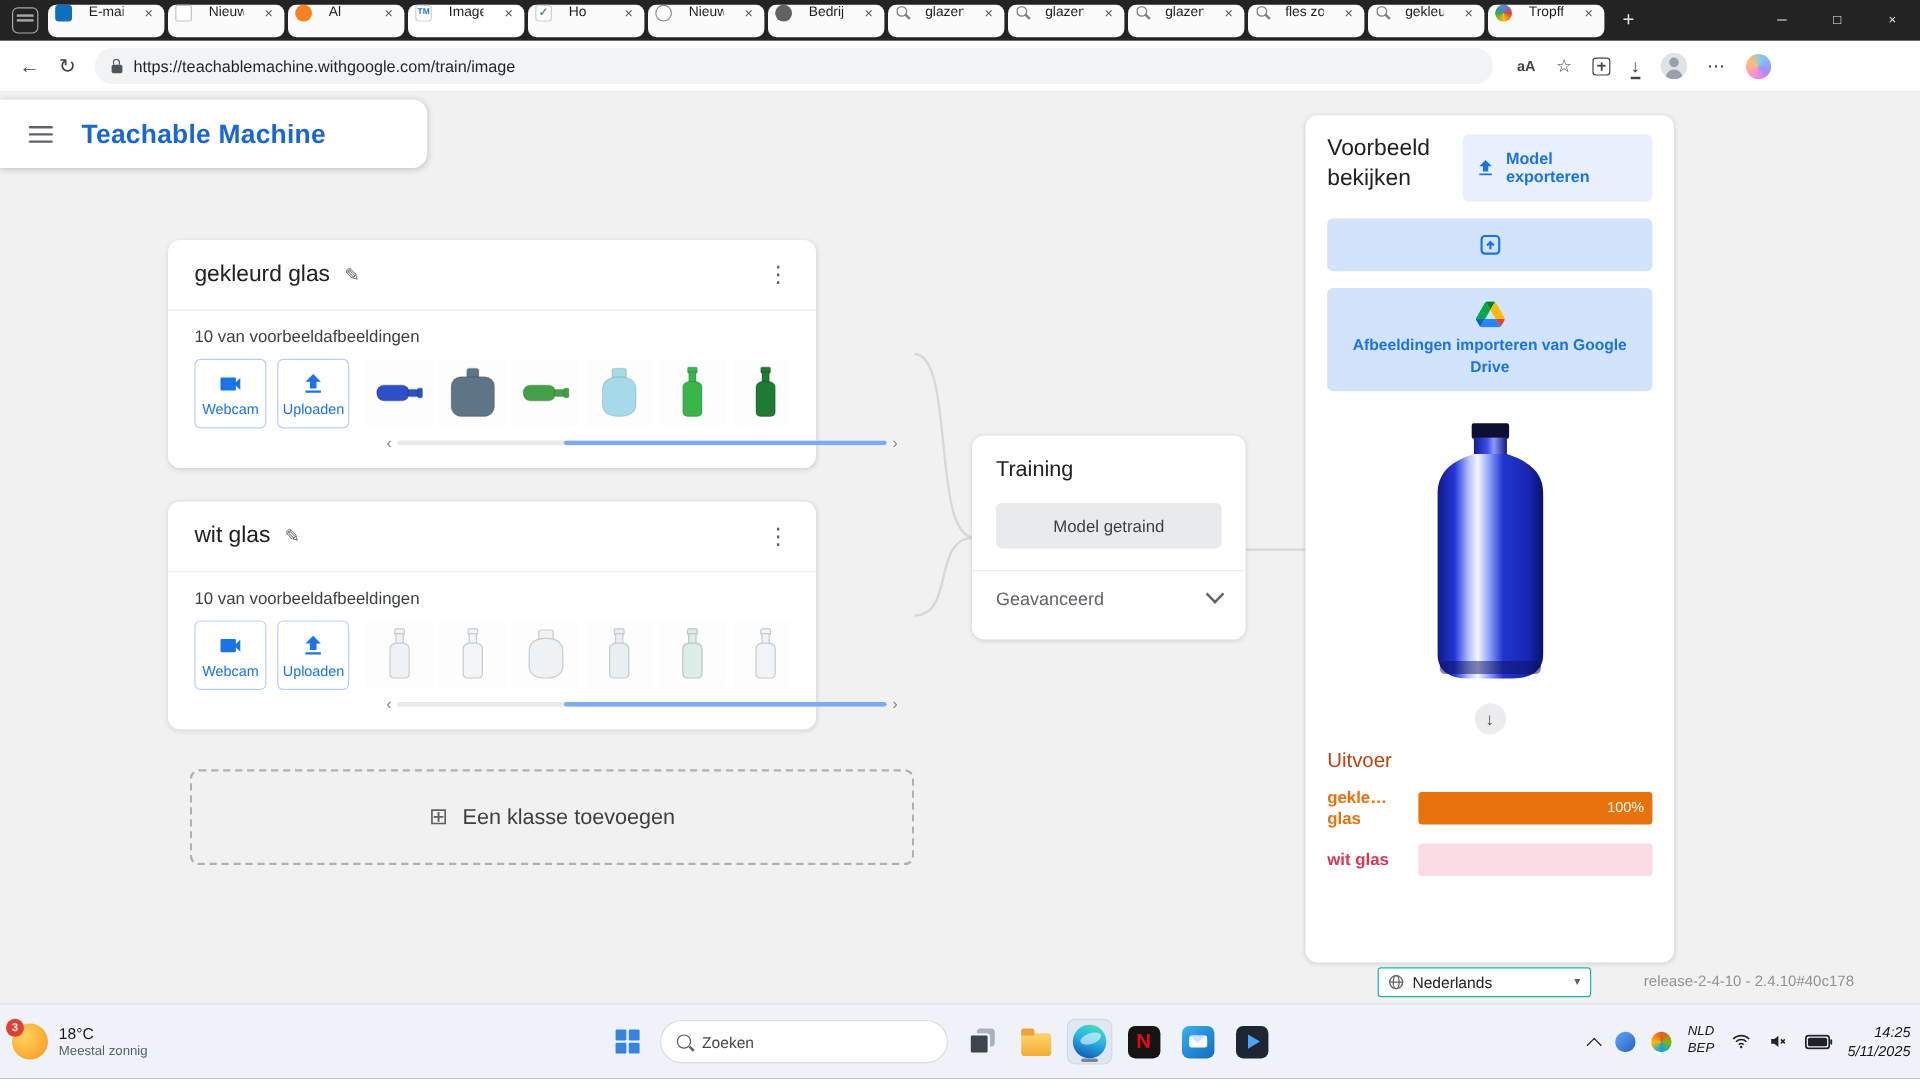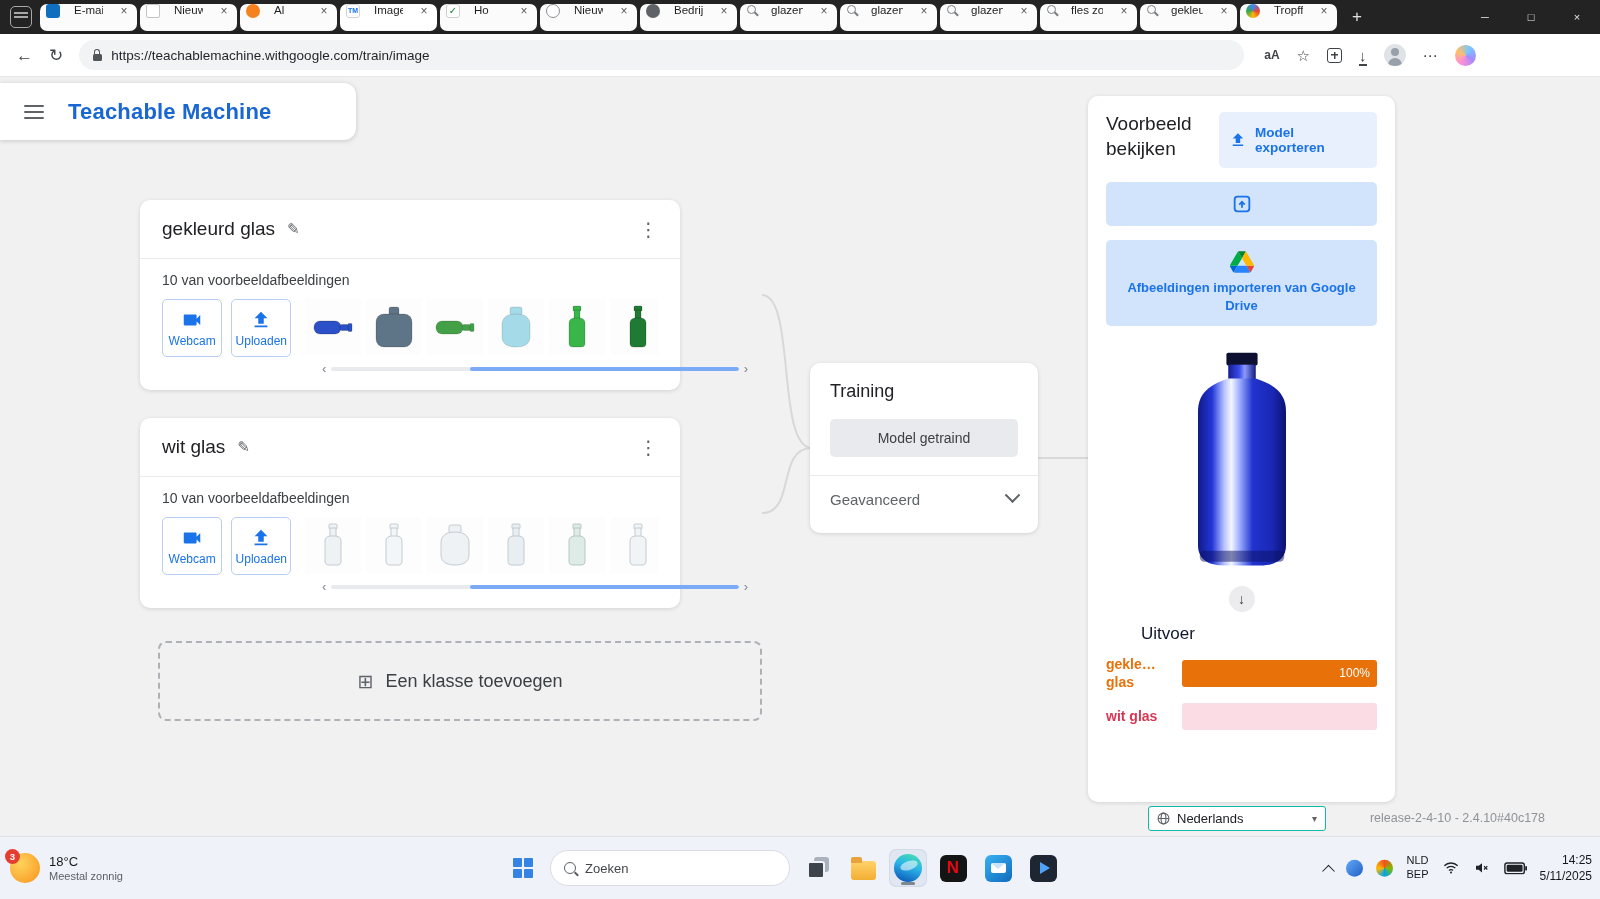--- a/index.html
+++ b/index.html
@@ -81,21 +81,21 @@
   .tdiv{height:1px;background:#e9ebee;margin:18px -20px 0;}
   .advrow{display:flex;align-items:center;padding-top:15px;color:#5f6368;font-size:15px;}
   .chev{margin-left:auto;width:9px;height:9px;border-right:2px solid #5f6368;border-bottom:2px solid #5f6368;transform:rotate(45deg) translate(-3px,-3px);}
   .preview{left:1088px;top:19px;width:307px;height:706px;padding:16px 18px;overflow:hidden;}
   .phead{display:flex;align-items:flex-start;gap:10px;}
   .ptitle{font-size:19px;color:#202124;line-height:1.3;width:96px;}
   .exportbtn{margin-left:auto;width:158px;min-height:56px;background:#e8f0fe;border:none;border-radius:5px;color:#1a73e8;font-weight:bold;font-size:13.5px;display:flex;align-items:center;gap:8px;padding:8px 10px;font-family:inherit;text-align:left;box-sizing:border-box;}
   .bluebox{margin-top:14px;background:#d2e3fc;border-radius:5px;padding:11px 14px;display:flex;flex-direction:column;align-items:center;gap:6px;color:#1a73e8;font-size:13px;font-weight:bold;text-align:center;line-height:1.4;}
   .bottlewrap{height:244px;display:flex;align-items:center;justify-content:center;margin-top:12px;}
   .downcircle{width:26px;height:26px;border-radius:50%;background:#ececee;color:#3c4043;display:flex;align-items:center;justify-content:center;font-size:14px;margin:4px auto 0;}
-  .uitvoer{font-size:17px;color:#0f172a;margin-top:12px;margin-left:35px;}
+  .uitvoer{font-size:17px;color:#c2410c;margin-top:12px;}
   .orow{display:flex;align-items:center;gap:12px;margin-top:12px;}
   .olabel{width:64px;font-size:14px;font-weight:bold;line-height:1.25;}
   .obar{flex:1;height:27px;border-radius:3px;position:relative;}
   .opct{position:absolute;right:7px;top:0;line-height:27px;font-size:12px;color:#fff;}
   .langpill{position:absolute;left:1148px;top:729px;width:178px;height:25px;background:#fff;border:1px solid #14b8a6;border-radius:3px;display:flex;align-items:center;gap:7px;padding:0 8px;box-sizing:border-box;font-size:13px;color:#202124;}
   .langpill .dd{margin-left:auto;color:#5f6368;font-size:10px;}
   .release{position:absolute;left:1320px;top:734px;width:225px;text-align:right;font-size:12.5px;color:#8f9397;}
   
   .taskbar{position:absolute;left:0;right:0;bottom:0;height:63px;background:#eff3f9;border-top:1px solid #dde2e9;box-sizing:border-box;}
   .weather{position:absolute;left:10px;top:50%;transform:translateY(-50%);display:flex;align-items:center;gap:9px;}
@@ -120,21 +120,21 @@
   .folder{width:25px;height:19px;position:relative;margin-top:4px;background:linear-gradient(#ffd36b,#f3ae33);border-radius:3px;}
   .folder::before{content:'';position:absolute;left:0;top:-4px;width:11px;height:6px;background:#e8a33d;border-radius:2px 2px 0 0;}
   .edge{width:28px;height:28px;border-radius:50%;background:linear-gradient(200deg,#45e0b0 5%,#2bb3e8 45%,#1166c0 85%);position:relative;overflow:hidden;}
   .edge::after{content:'';position:absolute;left:6px;top:7px;width:18px;height:9px;border-radius:50%;background:rgba(255,255,255,.55);transform:rotate(-18deg);}
   .nflx{width:27px;height:27px;background:#141414;border-radius:6px;color:#e50914;font-weight:bold;font-size:17px;display:flex;align-items:center;justify-content:center;}
   .olk{width:27px;height:27px;border-radius:6px;background:linear-gradient(140deg,#39b1f2,#0f6cbd);display:flex;align-items:center;justify-content:center;}
   .env{width:15px;height:10px;background:#fff;border-radius:2px;position:relative;overflow:hidden;}
   .env::before{content:'';position:absolute;top:0;left:0;border-left:7.5px solid transparent;border-right:7.5px solid transparent;border-top:6px solid #c9e4f8;}
   .media{width:27px;height:27px;border-radius:6px;background:#1e2533;display:flex;align-items:center;justify-content:center;}
   .play{width:0;height:0;border-left:10px solid #4fa3f7;border-top:6px solid transparent;border-bottom:6px solid transparent;margin-left:3px;}
-  .tray{position:absolute;right:8px;top:50%;transform:translateY(-50%);display:flex;align-items:center;gap:13px;}
+  .tray{position:absolute;right:8px;top:50%;transform:translateY(-50%);display:flex;align-items:center;gap:13px;font-style:italic;}
   .chup{width:8px;height:8px;border-left:1.8px solid #1f1f1f;border-top:1.8px solid #1f1f1f;transform:rotate(45deg) translate(2px,2px);}
   .trayic1{width:17px;height:17px;border-radius:50%;background:linear-gradient(135deg,#62a8f8,#2160c4);}
   .trayic2{width:17px;height:17px;border-radius:50%;background:conic-gradient(#f25022,#7fba00,#00a4ef,#ffb900,#f25022);}
   .trlang{font-size:11px;color:#15181b;text-align:center;line-height:1.25;}
   .clock{text-align:right;font-size:12px;color:#15181b;line-height:1.35;}
 </style>
 </head>
 <body>
 
 <div id="page">

